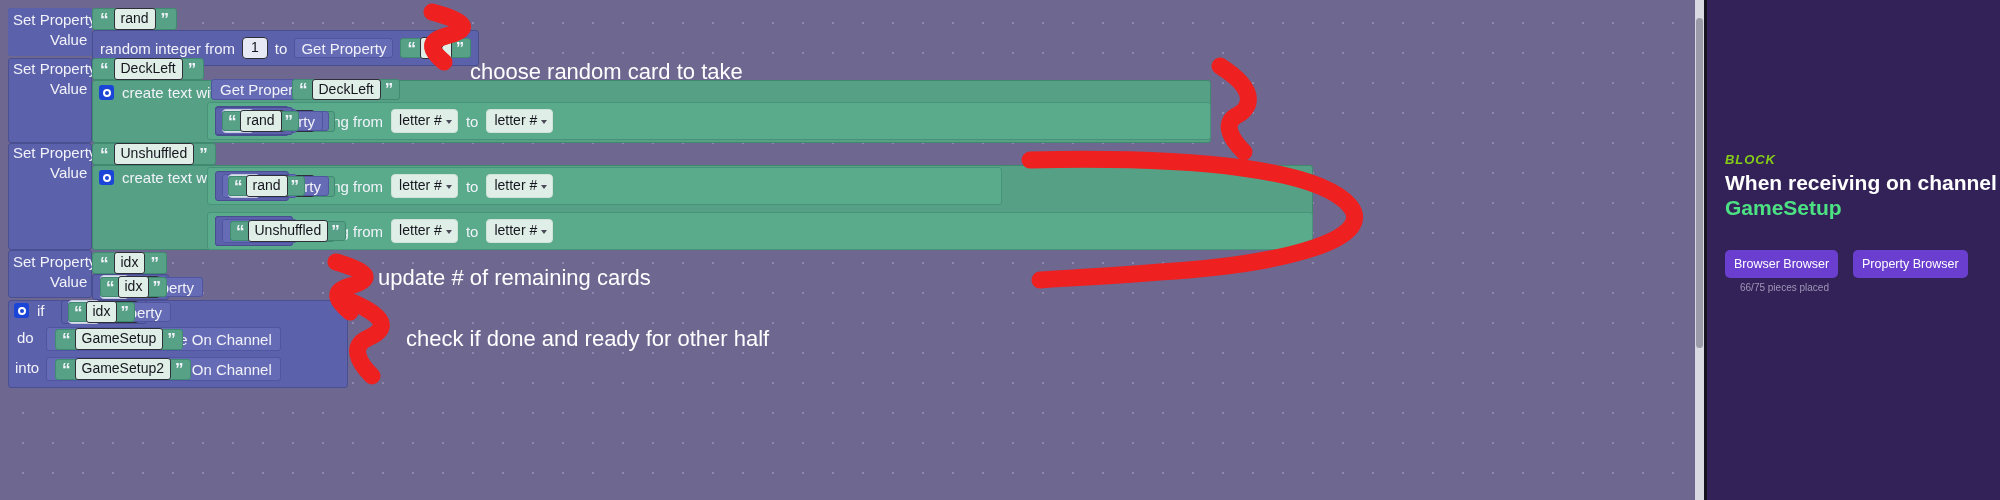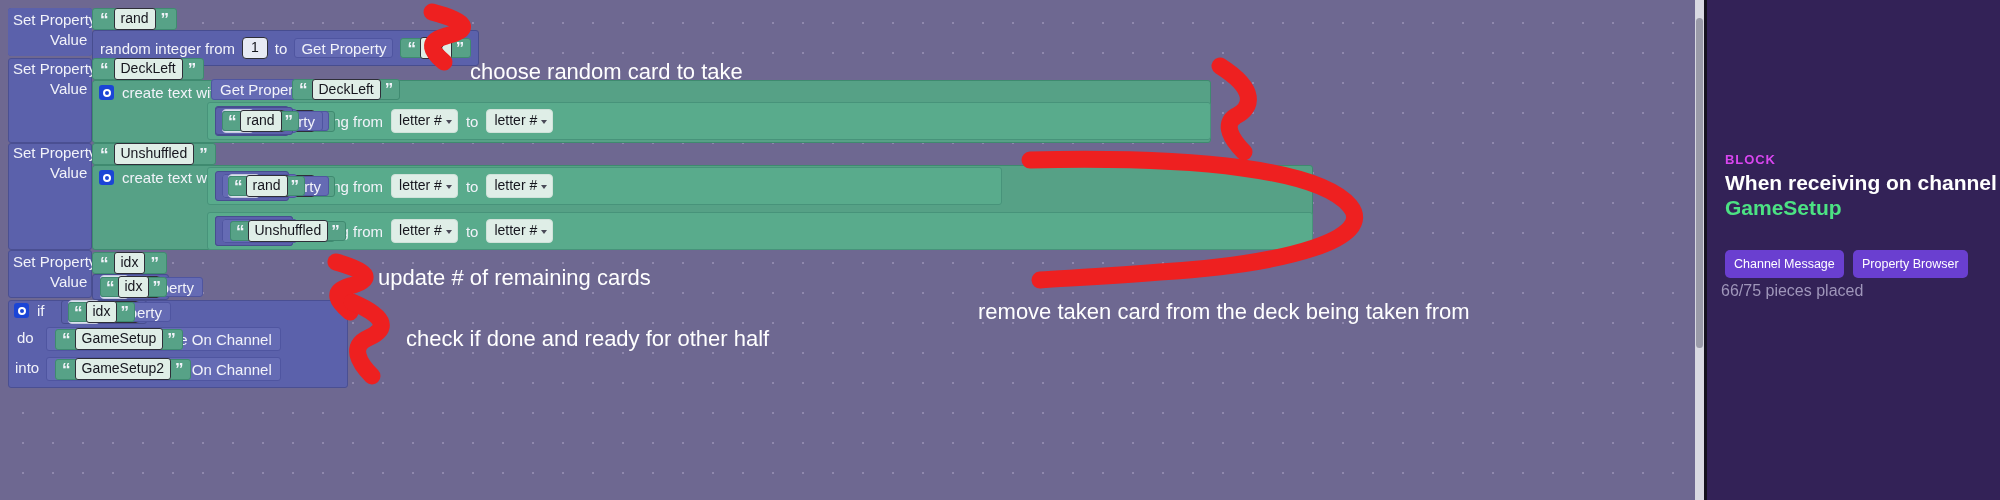--- a/index.html
+++ b/index.html
@@ -89,37 +89,37 @@
     font-family:"Liberation Sans", sans-serif;
   }
 
   
   #sidebar{
     position:absolute;left:1704px;top:0;width:296px;height:500px;
     background:#332257;border-left:3px solid #16121f;box-sizing:border-box;
     padding:0 18px;
   }
   #sidebar .kicker{
-    position:absolute;left:18px;top:152px;color:#d946ef;font-size:13px;
-    font-weight:bold;letter-spacing:.9px;
+    position:absolute;left:18px;top:152px;color:#84cc16;font-size:13px;
+    font-weight:bold;font-style:italic;letter-spacing:.9px;
   }
   #sidebar .btitle{
     position:absolute;left:18px;top:170px;width:300px;color:#ffffff;
     font-size:21px;font-weight:bold;line-height:1.28;
   }
   #sidebar .bname{
     position:absolute;left:18px;top:196px;color:#4ce283;font-size:21px;font-weight:bold;
   }
   .sbtn{
     position:absolute;background:#6a3fd0;border:none;border-radius:5px;
     color:#fff;font-size:12.5px;font-family:"Liberation Sans",sans-serif;
     padding:7px 9px;cursor:pointer;white-space:nowrap;
   }
   #sidebar .pieces{
-    position:absolute;left:14px;top:282px;color:#9f96ba;font-size:16px;
+    position:absolute;left:33px;top:282px;color:#9f96ba;font-size:10px;
   }
 
   
   #vscroll{
     position:absolute;right:0px;top:0;width:9px;height:500px;background:#d9d9e2;
   }
   #vthumb{
     position:absolute;right:1px;top:18px;width:7px;height:330px;
     background:#9a9aa8;border-radius:4px;
   }
@@ -430,29 +430,28 @@
 
         <path d="M336 262 C 372 272, 372 280, 350 286 C 330 292, 338 302, 350 312"></path>
 
         <path d="M352 302 C 390 318, 386 330, 368 338 C 350 346, 358 362, 372 376"></path>
       </g>
     </svg>
 
     <span class="note" style="left:470px;top:19px;margin-top:40px;">choose random card to take</span>
     <span class="note" style="left:378px;top:265px;">update # of remaining cards</span>
     <span class="note" style="left:406px;top:326px;">check if done and ready for other half</span>
-    <span class="note" style="left:978px;top:299px;">remove taken card from the deck being taken from</span>
 
     <div id="vscroll">
       <div id="vthumb"></div>
     </div>
   </div>
 
   <div id="sidebar">
     <span class="kicker">BLOCK</span>
     <span class="btitle">When receiving on channel</span>
     <span class="bname">GameSetup</span>
-    <button class="sbtn" style="left:18px;top:250px;">Channel Message</button>
+    <button class="sbtn" style="left:18px;top:250px;">Browser Browser</button>
     <button class="sbtn" style="left:146px;top:250px;">Property Browser</button>
     <span class="pieces">66/75 pieces placed</span>
   </div>
 
 </div>
 
 </body></html>

